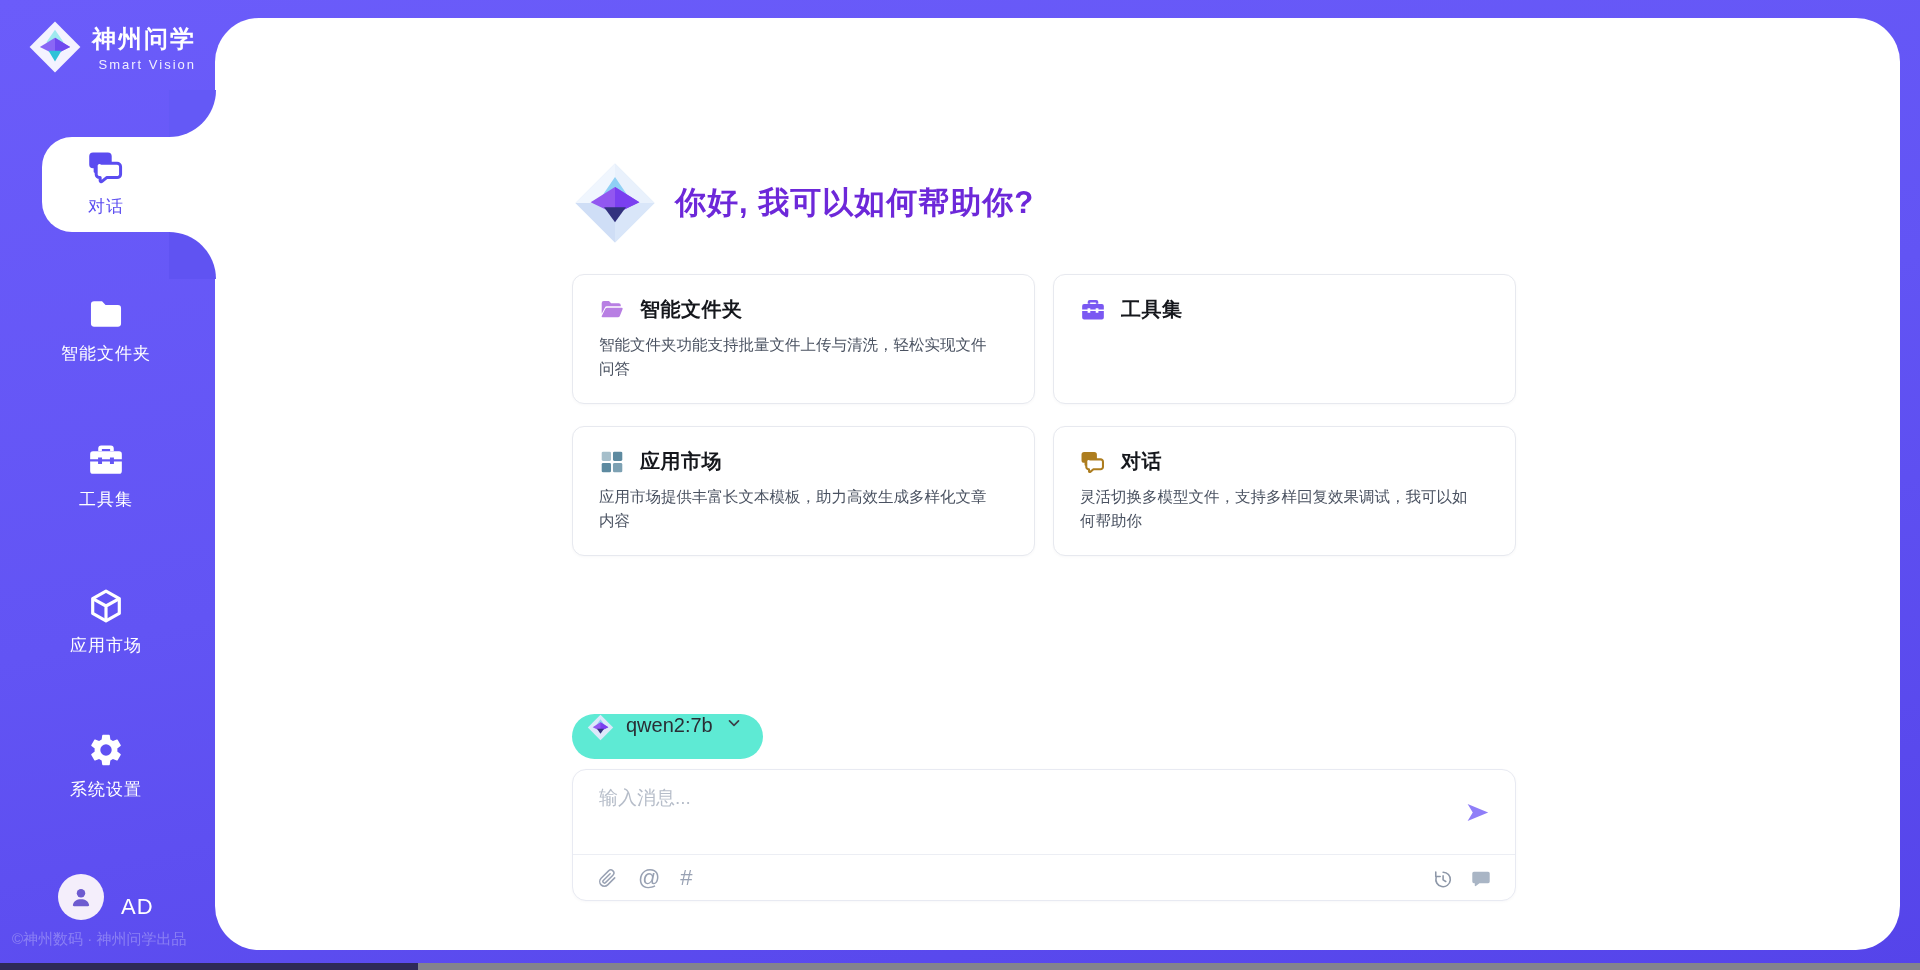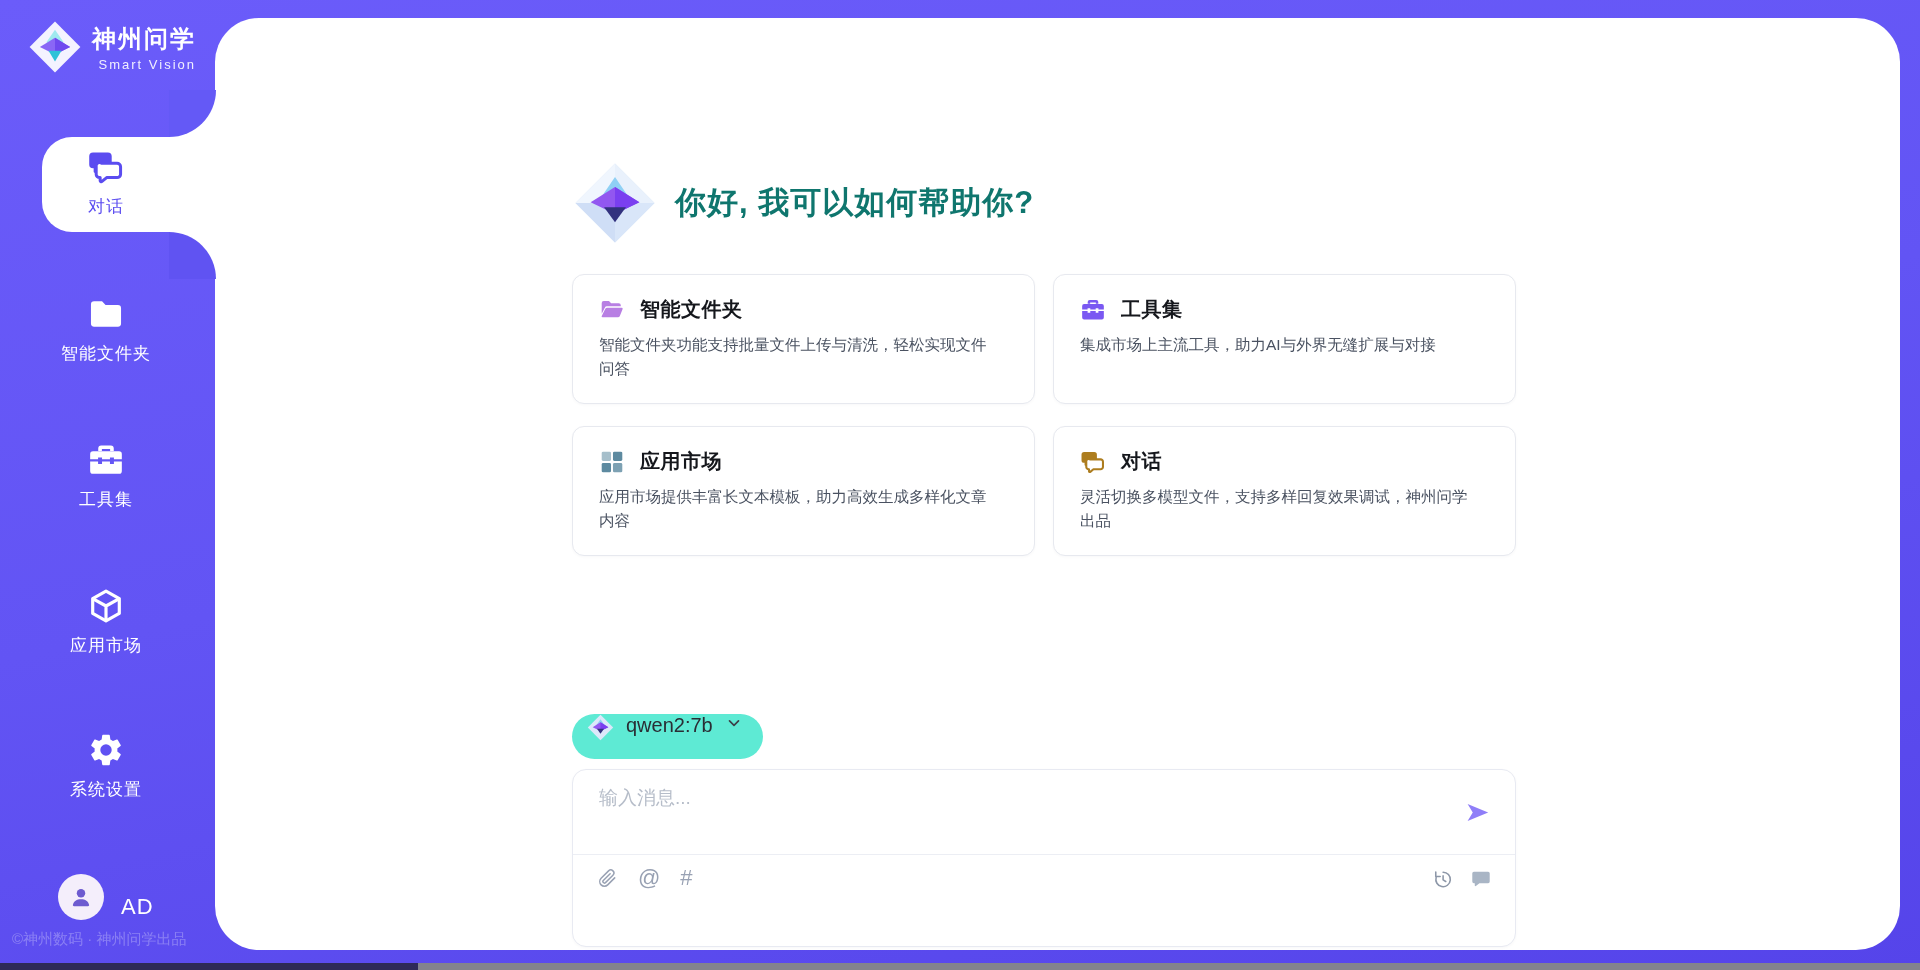--- a/index.html
+++ b/index.html
@@ -46,42 +46,42 @@
   .user-row { position:absolute; left:58px; top:874px; display:flex; align-items:flex-end; gap:17px; z-index:3; cursor:pointer; }
   .avatar { width:46px; height:46px; border-radius:50%; background:#f4eefb; display:flex; align-items:center; justify-content:center; }
   .avatar svg { width:26px; height:26px; color:#6d5bd0; }
   .user-name { color:#fff; font-size:22px; letter-spacing:1px; }
 
   .copyright { position:absolute; left:12px; top:930px; width:220px; font-size:15px; color:rgba(255,255,255,.28); z-index:3; }
 
   
   .greeting-row { position:absolute; left:573px; top:161px; display:flex; align-items:center; gap:18px; z-index:2; }
   .greeting-logo { width:84px; height:84px; }
-  .greeting-text { font-size:31px; font-weight:700; color:#0f766e; letter-spacing:1px;text-align:center; }
+  .greeting-text { font-size:31px; font-weight:700; color:#6d28d9; letter-spacing:1px;text-align:center; }
 
   
   .cards { position:absolute; left:572px; top:274px; width:944px; display:grid;
            grid-template-columns:463px 463px; gap:22px 18px; z-index:2; }
   .card { height:130px; background:#fff; border:1px solid #e7e9ef; border-radius:12px;
           padding:21px 26px 0 26px; box-shadow:0 1px 3px rgba(20,20,60,.03); cursor:pointer; }
   .card-head { display:flex; align-items:center; gap:15px; }
   .card-head svg { width:26px; height:26px; flex:0 0 auto; }
   .card-title { font-size:20px; font-weight:700; color:#15171c; letter-spacing:.5px; }
   .card-desc { margin-top:10px; font-size:15.5px; color:#4a5261; line-height:1.55; padding-right:14px; }
 
   
   .model-pill { position:absolute; left:572px; top:714px; height:45px; border-radius:23px;
                 background:#5eead4; display:inline-flex; align-items:flex-start; gap:12px;
                 padding:0 20px 0 15px; z-index:2; cursor:pointer; }
   .model-pill .md { width:27px; height:27px; }
   .model-name { font-size:20px; color:#2a2d34; }
   .model-pill .chev { width:18px; height:18px; color:#3c3f47; }
 
   
-  .composer { position:absolute; left:572px; top:769px; width:944px; height:178px;
+  .composer { position:absolute; left:572px; top:769px; width:944px; height:132px;
               background:#fff; border:1px solid #e8eaf2; border-radius:14px;
               box-shadow:0 1px 3px rgba(20,20,60,.03); z-index:2; }
   .composer textarea {
     position:absolute; left:26px; top:15px; width:840px; height:60px;
     border:none; outline:none; resize:none; background:transparent;
     font-family:inherit; font-size:19px; color:#333a45;
   }
   .composer textarea::placeholder { color:#b6bdc9; }
   .send-btn { position:absolute; right:24px; top:29px; width:27px; height:27px; color:#8f7ef8; cursor:pointer; }
   .composer-divider { position:absolute; left:0; right:0; top:84px; height:1px; background:#eceef4; }
@@ -197,21 +197,20 @@
 
   <div class="card">
     <div class="card-head">
       <svg viewBox="0 0 24 24" fill="currentColor" style="color: rgb(122, 88, 242);">
         <path d="M9 2.8h6a1.9 1.9 0 011.9 1.9v1.6h-2.3V5.1H9.4v1.2H7.1V4.7A1.9 1.9 0 019 2.8z"></path>
         <path d="M2 8.3a1.8 1.8 0 011.8-1.8h16.4A1.8 1.8 0 0122 8.3v3.2h-5v-1.1h-2.5v1.1h-5v-1.1H7v1.1H2V8.3z"></path>
         <path d="M2 13h5v1.5h2.5V13h5v1.5H17V13h5v5.9a1.8 1.8 0 01-1.8 1.8H3.8A1.8 1.8 0 012 18.9V13z"></path>
       </svg>
       <div class="card-title">工具集</div>
     </div>
-    <div class="card-desc">集成市场上主流工具，助力AI与外界无缝扩展与对接</div>
   </div>
 
   <div class="card">
     <div class="card-head">
       <svg viewBox="0 0 24 24" fill="currentColor" style="color: rgb(93, 138, 160);">
         <rect x="2.5" y="2.5" width="8.6" height="8.6" rx="1.3" opacity="0.55"></rect>
         <rect x="12.9" y="2.5" width="8.6" height="8.6" rx="1.3"></rect>
         <rect x="2.5" y="12.9" width="8.6" height="8.6" rx="1.3"></rect>
         <rect x="12.9" y="12.9" width="8.6" height="8.6" rx="1.3" opacity="0.8"></rect>
       </svg>
@@ -221,21 +220,21 @@
   </div>
 
   <div class="card">
     <div class="card-head">
       <svg viewBox="0 0 24 24" style="color: rgb(173, 125, 31);">
         <path fill="currentColor" d="M3.8 2.8h9.4a2.4 2.4 0 012.4 2.4v5.2a2.4 2.4 0 01-2.4 2.4H8.6l-3.2 2.6c-.5.4-1.2.05-1.2-.6v-2H3.8a2.4 2.4 0 01-2.4-2.4V5.2a2.4 2.4 0 012.4-2.4z"></path>
         <path fill="#ffffff" stroke="currentColor" stroke-width="1.9" d="M9.3 9.6H19a2.2 2.2 0 012.2 2.2v4.7A2.2 2.2 0 0119 18.7h-6.6l-2.9 2.4c-.5.4-1.2.05-1.2-.6v-1.8h-.3a2.2 2.2 0 01-2.2-2.2v-4.7A2.2 2.2 0 019.3 9.6z" stroke-linejoin="round"></path>
       </svg>
       <div class="card-title">对话</div>
     </div>
-    <div class="card-desc">灵活切换多模型文件，支持多样回复效果调试，神州问学出品</div>
+    <div class="card-desc">灵活切换多模型文件，支持多样回复效果调试，我可以如何帮助你</div>
   </div>
 
 </div>
 
 <div class="model-pill">
   <svg class="md" viewBox="0 0 100 100">
     <polygon points="50,3 97,50 50,97 3,50" fill="#dce8fa"></polygon>
     <polygon points="50,19 65,41 50,49 35,41" fill="#8fd0f5"></polygon>
     <polygon points="21,49 50,31 79,49 50,63" fill="#9257f0"></polygon>
     <polygon points="50,31 79,49 50,63" fill="#7a3ff0"></polygon>

